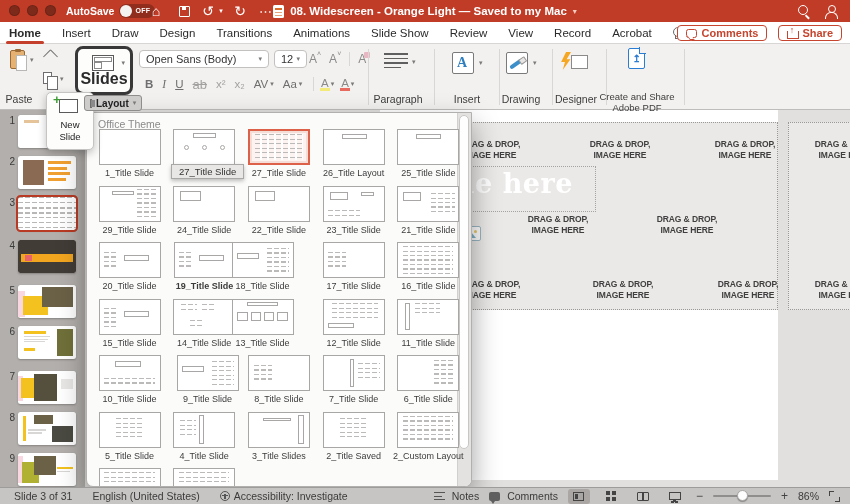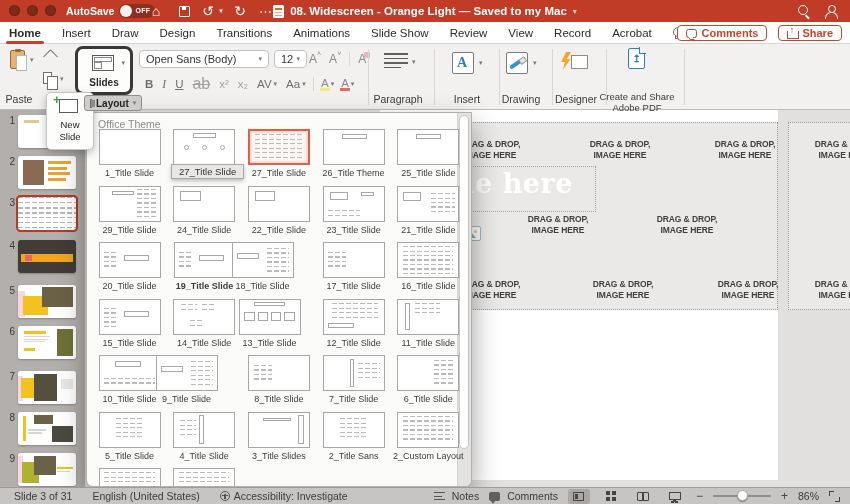--- a/index.html
+++ b/index.html
@@ -74,29 +74,29 @@
   .copy-chev{ position:absolute; left:60px; top:31px; }
   .painter { position:absolute; left:46px; top:49px; width:10px; height:10px; }
   .painter:before{content:"";position:absolute;left:2px;top:0;width:5px;height:6px;background:#e8e26a;border:1px solid #8f8d5a;}
   .painter:after{content:"";position:absolute;left:3.5px;top:6px;width:2px;height:4px;background:#7a7a7a;}
   
   .slides-btn { position:absolute; left:75px; top:2px; width:58px; height:49px; background:#fdfdfc; border:3px solid #383838; border-radius:8px; }
   .mini-slide { position:absolute; left:14px; top:6px; width:22px; height:16px; border:1.5px solid #5a5a5a; background:#fff; }
   .mini-slide:before{content:"";position:absolute;left:1px;top:1px;right:1px;height:3px;border:1px solid #8a8a8a;}
   .mini-slide:after{content:"";position:absolute;left:1px;top:6px;width:6px;bottom:1px;border:1px solid #8a8a8a;}
   .slides-chev { position:absolute; right:5px; top:10px; }
-  .slides-label { position:absolute; left:0; right:0; bottom:4px; text-align:center; font-size:10px; font-weight:bold; color:#2b2b2b; }
+  .slides-label { position:absolute; left:0; right:0; bottom:4px; text-align:center; font-size:16px; font-weight:bold; color:#2b2b2b; }
   
   .rsel { position:absolute; background:#fff; border:1px solid #c3c1bf; border-radius:4px; height:18px; display:flex; align-items:center; font-size:11px; color:#333; padding:0 6px; justify-content:space-between; }
   .fontname { left:139px; top:6px; width:130px; }
   .fontsize { left:274px; top:6px; width:33px; }
   .fmtrow { position:absolute; left:145px; top:31px; display:flex; align-items:center; gap:9px; height:18px; }
   .fmt { font-size:11.5px; color:#6e6e6e; }
   .fmt.b{font-weight:bold;} .fmt.i{font-style:italic;font-family:"Liberation Serif",serif;} .fmt.u{text-decoration:underline;}
-  .fmt.strike{text-decoration:line-through;font-size:16px;}
+  .fmt.strike{text-decoration:line-through;font-size:13px;}
   .fmt.dim{color:#a3a1a0;}
   .fmtpair { display:flex; align-items:center; gap:2px; }
   .grow-group { position:absolute; left:309px; top:8px; display:flex; align-items:center; gap:8px; }
   .ga { font-size:12px; color:#8a8a8a; position:relative; }
   .ga sup { font-size:7px; position:relative; top:-2px; }
   .vline { width:1px; height:14px; background:#d9d7d5; }
   .clear-a { color:#8a8a8a; font-size:12px; position:relative; }
   .clear-a:after{content:"";position:absolute;right:-4px;top:0;width:6px;height:6px;background:#e7b8c4;border-radius:1px;}
   .color-group { position:absolute; left:313px; top:31px; display:flex; align-items:center; gap:7px; height:18px; }
   .colletter { font-size:11.5px; color:#8a8a8a; position:relative; padding-bottom:2px; }
@@ -495,21 +495,21 @@
         <div class="gal-cell" style="left: 154.4px; top: 16px;">
           <div class="gal-thumb sel">
             <div class="m-grid" style="left: 8%; top: 10%; width: 84%; height: 80%;"></div>
           </div>
           <div class="gal-label">27_Title Slide</div>
         </div>
         <div class="gal-cell" style="left: 229.1px; top: 16px;">
           <div class="gal-thumb">
             <div class="m-out" style="left: 30%; top: 12%; width: 42%; height: 15%;"></div>
           </div>
-          <div class="gal-label">26_Title Theme</div>
+          <div class="gal-label">26_Title Layout</div>
         </div>
         <div class="gal-cell" style="left: 303.8px; top: 16px;">
           <div class="gal-thumb">
             <div class="m-out" style="left: 30%; top: 12%; width: 42%; height: 15%;"></div>
           </div>
           <div class="gal-label">25_Title Slide</div>
         </div>
         <div class="gal-cell" style="left: 5px; top: 72.5px;">
           <div class="gal-thumb">
             <div class="m-out" style="left: 20%; top: 12%; width: 38%; height: 13%;"></div>
@@ -585,21 +585,21 @@
           <div class="gal-label">15_Title Slide</div>
         </div>
         <div class="gal-cell" style="left: 79.7px; top: 185.5px;">
           <div class="gal-thumb">
             <div class="m-grid" style="left: 12%; top: 14%; width: 26%; height: 26%;"></div>
             <div class="m-grid" style="left: 46%; top: 12%; width: 22%; height: 26%;"></div>
             <div class="m-grid" style="left: 26%; top: 60%; width: 22%; height: 26%;"></div>
           </div>
           <div class="gal-label">14_Title Slide</div>
         </div>
-        <div class="gal-cell" style="left: 145px; top: 185.5px;">
+        <div class="gal-cell" style="left: 138px; top: 185.5px;">
           <div class="gal-thumb">
             <div class="m-out" style="left: 24%; top: 8%; width: 52%; height: 11%;"></div>
             <div class="m-out" style="left: 8%; top: 36%; width: 18%; height: 26%;"></div>
             <div class="m-out" style="left: 30%; top: 36%; width: 18%; height: 26%;"></div>
             <div class="m-out" style="left: 52%; top: 36%; width: 18%; height: 26%;"></div>
             <div class="m-out" style="left: 74%; top: 36%; width: 18%; height: 26%;"></div>
           </div>
           <div class="gal-label">13_Title Slide</div>
         </div>
         <div class="gal-cell" style="left: 229.1px; top: 185.5px;">
@@ -616,21 +616,21 @@
           </div>
           <div class="gal-label">11_Title Slide</div>
         </div>
         <div class="gal-cell" style="left: 5px; top: 242px;">
           <div class="gal-thumb">
             <div class="m-out" style="left: 26%; top: 15%; width: 44%; height: 17%;"></div>
             <div class="m-grid" style="left: 8%; top: 65%; width: 84%; height: 22%;"></div>
           </div>
           <div class="gal-label">10_Title Slide</div>
         </div>
-        <div class="gal-cell" style="left: 62px; top: 242px;">
+        <div class="gal-cell" style="left: 83px; top: 242px;">
           <div class="gal-thumb">
             <div class="m-out" style="left: 8%; top: 30%; width: 36%; height: 17%;"></div>
             <div class="m-grid" style="left: 58%; top: 14%; width: 36%; height: 70%;"></div>
           </div>
           <div class="gal-label">9_Title Slide</div>
         </div>
         <div class="gal-cell" style="left: 154.4px; top: 242px;">
           <div class="gal-thumb">
             <div class="m-grid" style="left: 8%; top: 25%; width: 30%; height: 55%;"></div>
           </div>
@@ -666,21 +666,21 @@
           <div class="gal-thumb">
             <div class="m-out" style="left: 24%; top: 15%; width: 46%; height: 11%;"></div>
             <div class="m-out" style="left: 82%; top: 6%; width: 10%; height: 88%;"></div>
           </div>
           <div class="gal-label">3_Title Slides</div>
         </div>
         <div class="gal-cell" style="left: 229.1px; top: 298.5px;">
           <div class="gal-thumb">
             <div class="m-grid" style="left: 28%; top: 15%; width: 46%; height: 70%;"></div>
           </div>
-          <div class="gal-label">2_Title Sans</div>
+          <div class="gal-label">2_Title Saved</div>
         </div>
         <div class="gal-cell" style="left: 303.8px; top: 298.5px;">
           <div class="gal-thumb">
             <div class="m-grid" style="left: 8%; top: 10%; width: 84%; height: 80%;"></div>
           </div>
           <div class="gal-label">2_Custom Layout</div>
         </div>
         <div class="gal-cell" style="left: 5px; top: 355px;">
           <div class="gal-thumb">
             <div class="m-grid" style="left: 8%; top: 10%; width: 84%; height: 80%;"></div>

